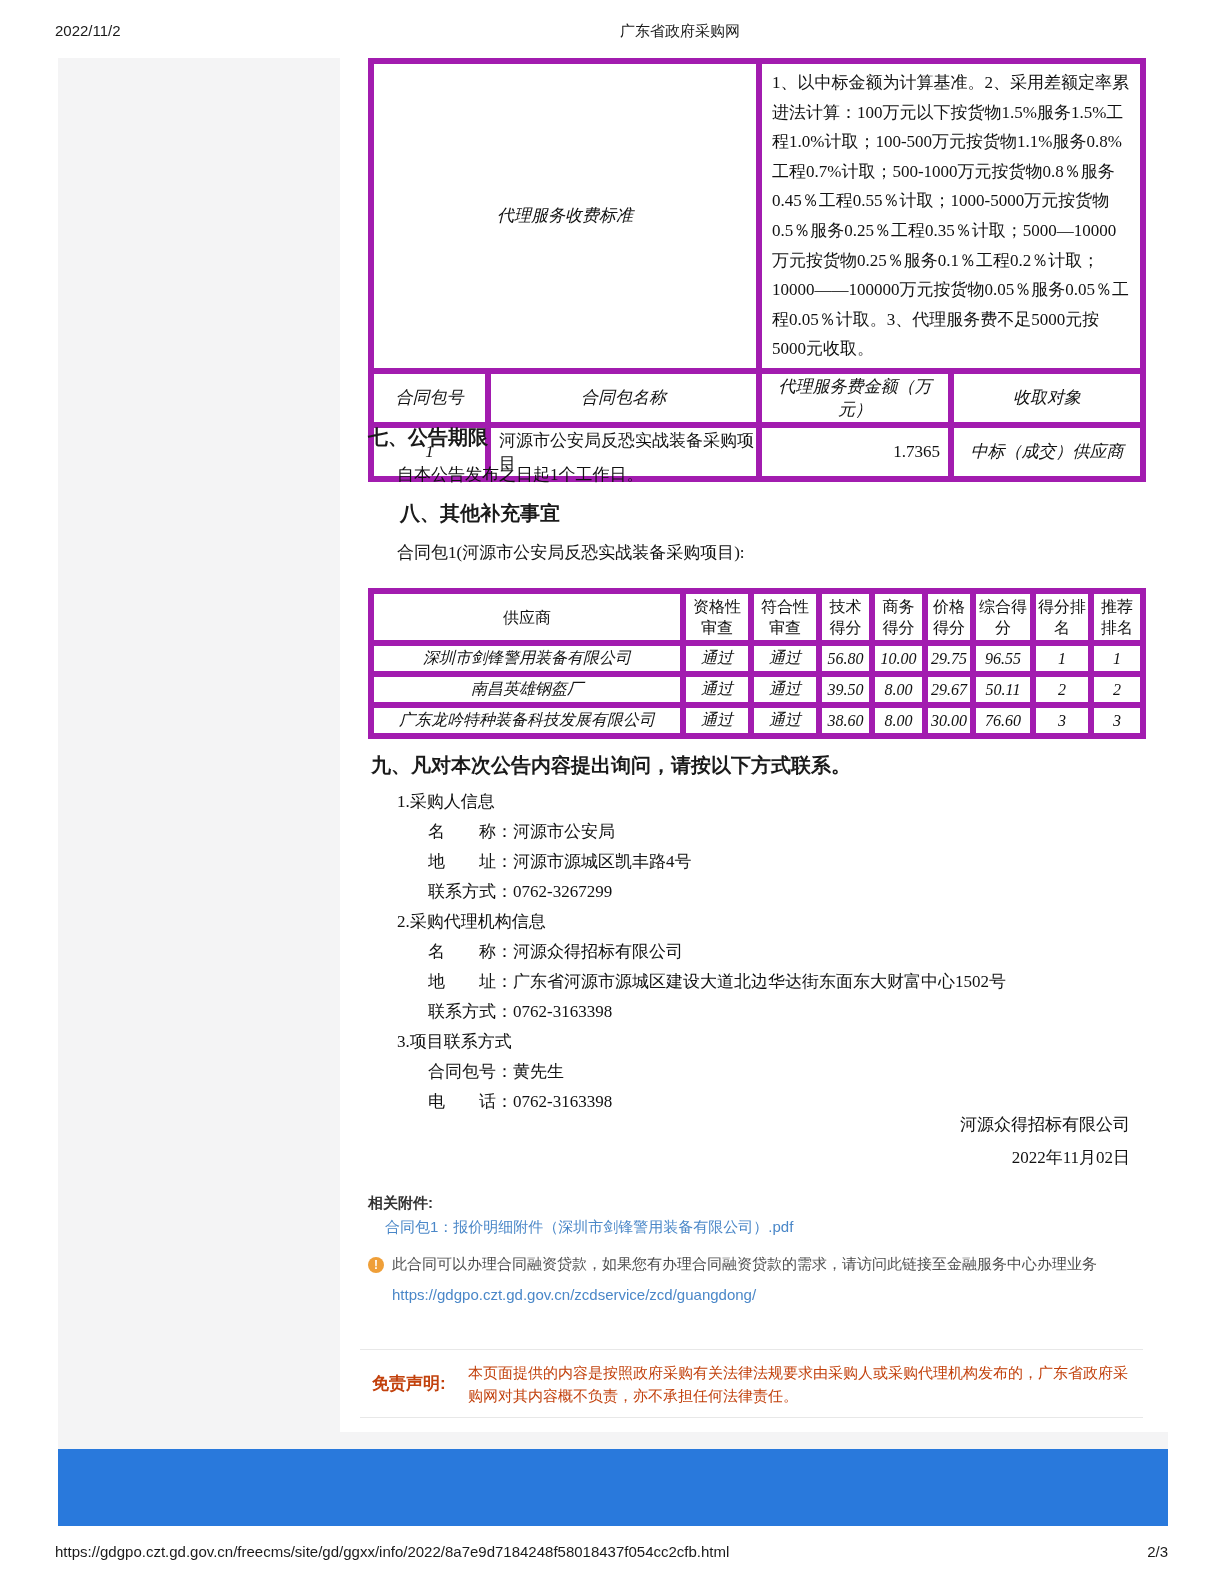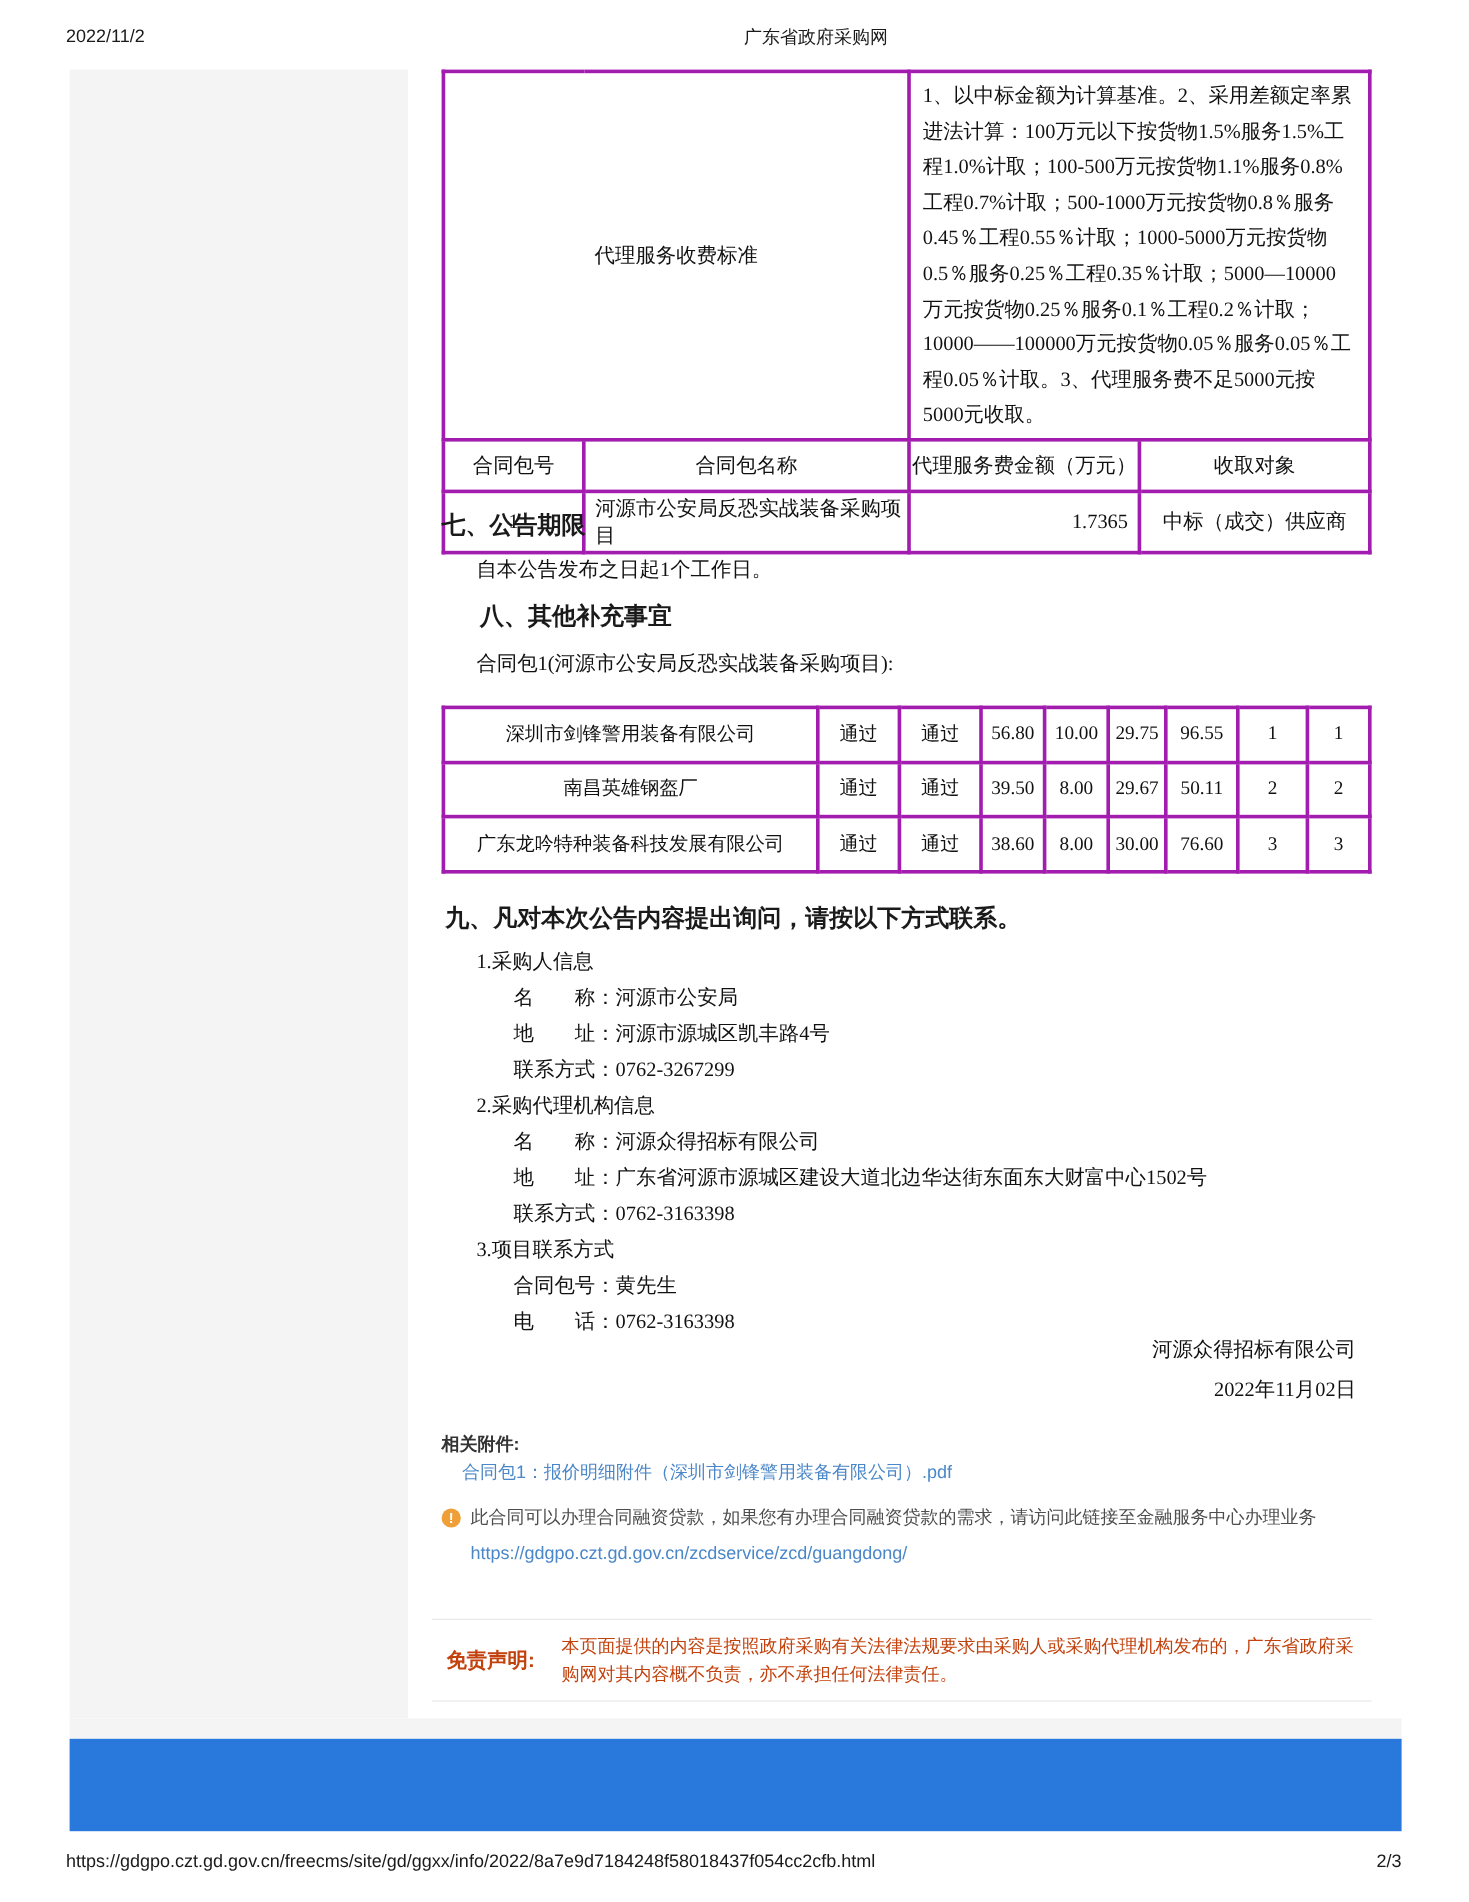--- a/index.html
+++ b/index.html
@@ -9,23 +9,23 @@
   
   .print-head{font-size:15px;color:#1a1a1a;}
   .print-foot{font-size:15px;color:#1a1a1a;}
   
   .gray{background:#f4f4f5;}
   .bluebar{background:#2979dc;}
   
   .doc{font-family:"Liberation Serif",serif;color:#111;}
   table.doc-table{border-collapse:collapse;table-layout:fixed;width:772px;
                   font-family:"Liberation Serif",serif;font-size:17px;color:#111;}
-  table.doc-table td,table.doc-table th{border:3px solid #a21caf;font-weight:normal;
+  table.doc-table td,table.doc-table th{border:6px solid #a21caf;font-weight:normal;
                   overflow:hidden;vertical-align:middle;}
-  .cell-center{text-align:center;}
+  .cell-center{text-align:center;font-style:italic;}
   .cell-right{text-align:right;padding-right:8px;}
   .cell-left{text-align:left;padding-left:8px;}
   .fee-desc{line-height:29.6px;padding:4px 10px;text-align:left;vertical-align:middle;}
   .sec-h{font-size:20px;font-weight:bold;color:#1a1a1a;font-family:"Liberation Sans",sans-serif;}
   .doc-p{font-size:17px;}
   .contact-line{line-height:30px;font-size:17px;white-space:pre;}
   .indent{padding-left:31px;}
   .score th{font-size:16px;line-height:21px;padding:2px;}
   .score td{font-size:16px;}
   
@@ -94,20 +94,31 @@
           <col style="width:68px">
           <col style="width:68px">
           <col style="width:53px">
           <col style="width:53px">
           <col style="width:48px">
           <col style="width:60px">
           <col style="width:58px">
           <col style="width:52px">
         </colgroup>
       <tbody>
+          <tr style="height:47px;">
+        <th>供应商</th>
+        <th>资格性审查</th>
+        <th>符合性审查</th>
+        <th>技术得分</th>
+        <th>商务得分</th>
+        <th>价格得分</th>
+        <th>综合得分</th>
+        <th>得分排名</th>
+        <th>推荐排名</th>
+      </tr>
       <tr style="height:31px;">
         <td class="cell-center">深圳市剑锋警用装备有限公司</td>
         <td class="cell-center">通过</td>
         <td class="cell-center">通过</td>
         <td class="cell-center">56.80</td>
         <td class="cell-center">10.00</td>
         <td class="cell-center">29.75</td>
         <td class="cell-center">96.55</td>
         <td class="cell-center">1</td>
         <td class="cell-center">1</td>

